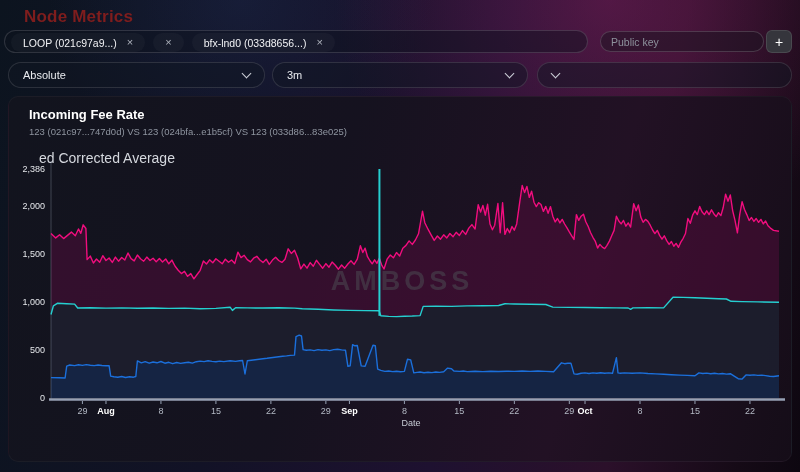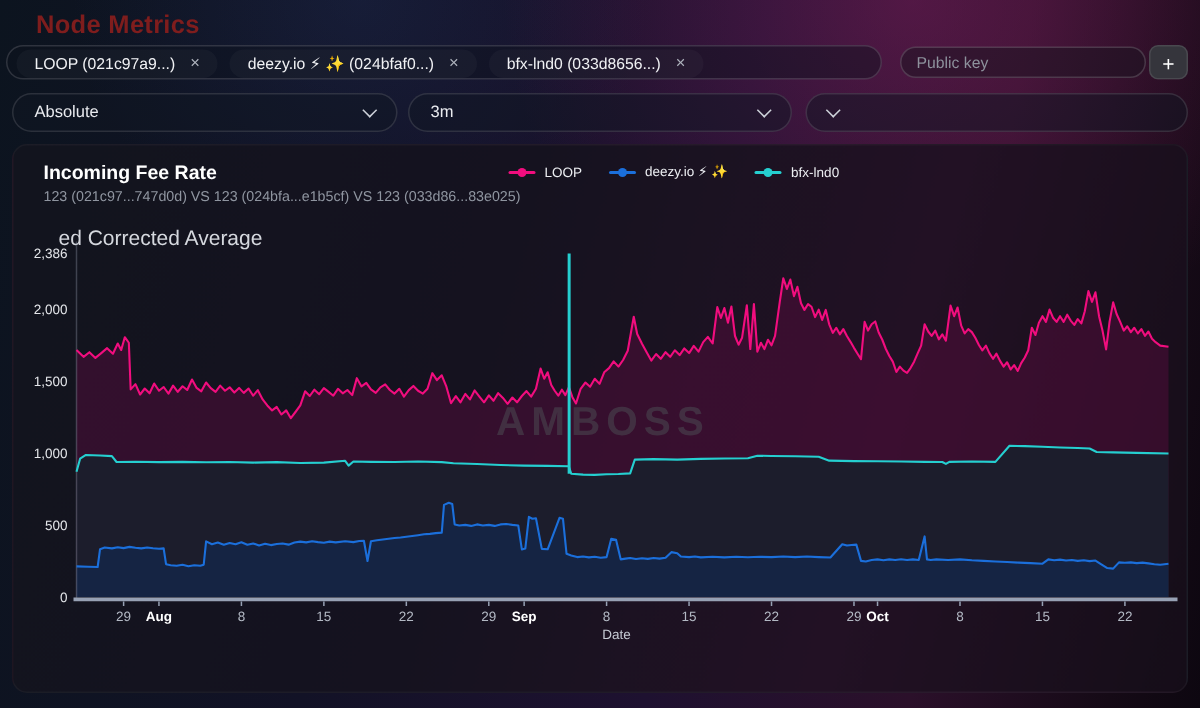--- a/index.html
+++ b/index.html
@@ -57,21 +57,20 @@
 <body>
 
 <h1 class="page-title">Node Metrics</h1>
 
 <div class="chips-bar">
   <div class="chip">
     <span class="chip-label">LOOP (021c97a9...)</span>
     <span class="chip-x">×</span>
   </div>
   <div class="chip">
-    <span class="chip-label">deezy.io ⚡ ✨ (024bfaf0...)</span>
     <span class="chip-x">×</span>
   </div>
   <div class="chip">
     <span class="chip-label">bfx-lnd0 (033d8656...)</span>
     <span class="chip-x">×</span>
   </div>
 </div>
 
 <input class="pk-input" placeholder="Public key" style="">
 <button class="add-btn">+</button>
@@ -83,34 +82,20 @@
 <div class="select" id="sel-range">
   <span class="val">3m</span>
   <span class="chev"></span>
 </div>
 <div class="select" id="sel-agg">
   <span class="chev"></span>
 </div>
 
 <section class="panel">
   <div class="panel-title">Incoming Fee Rate</div>
-  <div class="legend">
-    <div class="legend-item">
-      <span class="legend-marker" style="--c: #f10d7e;"></span>
-      <span class="legend-label">LOOP</span>
-    </div>
-    <div class="legend-item">
-      <span class="legend-marker" style="--c: #1b6fdb;"></span>
-      <span class="legend-label">deezy.io ⚡ ✨</span>
-    </div>
-    <div class="legend-item">
-      <span class="legend-marker" style="--c: #25cfd0;"></span>
-      <span class="legend-label">bfx-lnd0</span>
-    </div>
-  </div>
   <div class="panel-sub">123 (021c97...747d0d) VS 123 (024bfa...e1b5cf) VS 123 (033d86...83e025)</div>
   <div class="y-label">ed Corrected Average</div>
   <svg id="chart-svg" width="784" height="366" viewBox="0 0 784 366" style="position:absolute;left:0;top:0;">
       <polygon points="42.0,136.4 46.7,140.9 50.6,137.8 54.6,141.6 58.5,138.4 62.4,135.1 66.3,138.8 69.5,132.0 71.8,136.3 74.2,127.8 76.9,131.5 78.1,162.6 81.3,159.1 84.4,166.0 87.5,162.0 90.7,165.2 93.8,158.7 97.0,163.5 100.1,161.0 103.3,165.4 106.4,160.1 109.5,164.2 112.7,160.5 115.8,163.0 119.0,156.0 122.1,161.6 125.2,163.9 128.4,158.0 131.5,161.8 134.7,164.2 137.8,160.1 141.0,163.5 144.1,161.2 147.2,164.7 150.4,161.6 153.5,164.9 156.7,162.0 159.8,166.8 162.9,163.1 166.1,169.3 169.2,173.3 172.4,176.6 175.5,174.3 178.6,179.3 181.8,176.6 184.9,181.8 188.1,177.5 191.2,173.3 194.4,163.9 197.5,167.0 200.6,162.8 203.8,165.8 206.9,161.8 210.1,164.3 213.2,166.8 216.3,162.2 219.5,165.2 222.6,163.0 225.8,166.4 228.9,155.1 232.0,160.6 235.2,158.3 238.3,162.6 241.5,164.9 244.6,161.2 247.8,159.3 250.9,163.0 254.0,165.4 257.2,162.2 260.3,167.4 263.5,163.1 266.6,160.3 269.7,163.5 272.9,165.4 276.0,162.2 279.2,151.8 282.3,156.4 285.5,153.2 288.6,160.8 291.7,171.8 294.9,167.1 298.0,171.2 301.2,165.6 304.3,169.3 307.4,163.3 310.6,167.4 313.7,171.2 316.9,166.6 320.0,170.2 323.1,165.1 326.3,168.3 329.4,172.2 332.6,168.0 335.7,171.2 338.9,167.0 342.0,163.7 345.1,167.4 348.3,162.2 351.4,148.7 353.8,155.5 356.1,151.2 358.5,159.7 360.8,163.5 363.2,166.8 365.6,162.8 367.9,166.4 370.3,161.2 372.6,167.8 375.0,172.0 378.1,162.2 381.3,158.0 384.4,160.8 387.5,155.5 390.7,158.9 393.8,151.2 397.0,148.4 400.1,143.9 403.3,147.4 406.4,143.0 409.5,136.8 413.5,114.2 415.8,125.7 419.0,132.2 422.1,137.8 425.2,143.4 428.4,139.0 431.5,142.2 434.7,137.8 437.8,140.9 440.9,136.5 444.1,139.7 447.2,135.3 450.4,138.4 453.5,133.6 456.7,137.4 459.8,131.1 462.9,127.6 466.1,132.0 469.2,107.7 471.6,115.0 473.9,108.4 476.3,118.2 478.6,107.3 481.0,127.0 483.4,132.8 485.7,128.2 488.9,106.5 491.2,135.7 493.6,105.7 495.9,137.4 498.3,131.5 500.6,135.7 503.0,129.5 505.3,133.2 507.7,126.9 510.8,104.6 513.2,88.5 515.6,95.6 517.9,89.4 520.3,100.4 522.6,94.2 525.0,105.2 527.3,109.6 529.7,105.7 532.0,107.5 534.4,114.4 536.8,109.4 539.1,116.3 541.5,109.6 543.8,119.2 546.2,124.9 548.5,121.5 550.9,125.9 553.2,122.4 555.6,127.0 558.0,130.9 560.3,134.9 562.7,138.8 565.0,142.4 567.4,117.6 569.7,123.4 572.1,119.2 574.5,117.3 576.8,124.7 579.2,129.5 581.5,135.5 583.9,140.3 586.2,144.1 588.6,151.0 590.9,147.4 593.3,150.1 595.7,151.6 598.0,148.4 600.4,144.1 602.7,138.8 605.1,133.4 607.4,119.2 609.8,124.0 612.1,126.9 614.5,123.4 616.9,129.2 619.2,125.9 621.6,130.1 624.7,106.7 627.1,113.8 629.4,108.0 631.8,120.1 634.1,125.3 636.5,122.4 638.9,124.4 641.2,128.2 643.6,133.0 645.9,136.6 648.3,133.4 650.6,138.4 653.0,142.2 655.3,138.8 657.7,143.6 660.1,147.4 662.4,144.5 664.8,149.3 667.1,146.4 669.5,150.3 671.8,145.1 674.2,141.3 676.5,136.5 678.9,121.5 681.3,126.3 683.6,118.2 686.0,113.8 688.3,117.6 690.7,109.4 693.0,114.8 695.4,117.6 697.7,113.8 700.1,117.6 702.5,112.8 704.8,116.7 707.2,119.6 709.5,115.7 711.9,118.6 714.2,110.5 716.6,97.1 719.0,104.2 721.3,97.9 723.7,113.8 726.0,123.4 728.4,135.9 730.7,117.6 733.1,104.6 735.4,112.3 737.8,117.6 740.2,123.4 742.5,120.5 744.9,124.4 747.2,121.5 749.6,125.3 751.9,122.4 754.3,126.9 756.6,124.0 759.0,128.8 761.4,131.1 764.5,133.4 770.0,134.2 770.0,301 42.0,301" fill="rgba(84,12,60,0.50)"></polygon>
       <polygon points="42.0,217.5 44.4,208.8 48.3,206.3 57.7,206.7 65.6,207.1 68.7,211.0 81.3,210.8 97.0,211.1 112.7,210.9 128.4,211.2 144.1,211.0 159.8,211.4 175.5,211.1 191.2,211.7 206.9,211.4 221.1,210.2 223.4,213.4 226.6,210.7 238.3,210.9 254.0,211.0 269.7,210.7 285.5,211.1 293.3,211.8 309.0,212.3 324.7,213.0 340.4,213.4 356.1,213.6 370.1,213.8 371.8,218.8 379.7,219.4 387.5,219.6 395.4,219.2 403.3,219.0 411.1,218.6 414.2,209.4 426.8,209.1 442.5,209.4 458.2,208.9 473.9,208.7 489.6,208.5 495.9,206.8 505.3,207.0 521.1,207.2 536.8,207.5 543.8,210.1 560.3,210.4 576.0,210.5 591.7,210.7 607.4,210.9 619.2,211.0 621.6,212.3 623.9,210.9 638.9,210.7 654.6,210.9 664.0,200.2 674.2,200.4 686.0,200.8 697.7,201.3 709.5,201.7 717.4,202.0 722.1,204.3 733.1,204.6 748.8,204.9 770.0,205.3 770.0,301 42.0,301" fill="rgba(26,30,44,0.92)"></polygon>
       <polygon points="42.0,280.6 49.9,280.8 56.1,281.0 57.7,269.1 60.8,268.0 65.6,268.6 69.5,267.8 73.4,268.4 77.3,267.6 81.3,268.2 85.2,268.6 89.1,268.0 93.0,268.5 97.0,268.8 100.1,268.6 101.7,279.1 104.8,279.8 108.8,280.2 112.7,279.5 116.6,280.5 120.5,279.8 124.5,280.2 126.8,279.5 128.4,263.9 132.3,265.8 136.2,264.7 140.2,266.2 144.1,265.0 148.0,265.8 151.9,264.5 155.9,266.2 159.8,265.3 163.7,266.7 167.7,265.5 171.6,266.4 175.5,265.7 179.4,265.3 183.4,266.1 187.3,264.7 191.2,264.1 195.1,264.6 199.1,263.8 203.0,264.4 206.9,264.8 210.8,264.1 214.8,264.6 221.1,263.8 226.6,264.4 230.5,263.7 233.6,263.5 236.0,277.0 238.3,263.8 242.3,263.2 246.2,262.7 250.1,262.2 254.0,261.7 258.0,261.3 261.9,260.8 265.8,260.3 269.7,259.8 273.7,259.2 277.6,258.9 281.5,258.4 285.5,258.1 287.0,239.6 290.2,238.2 292.5,239.0 294.1,252.6 297.2,253.3 301.2,252.9 305.1,253.6 309.0,252.6 312.9,253.3 316.9,252.9 320.8,253.6 324.7,252.6 328.6,252.3 332.6,252.9 336.5,253.3 338.9,269.3 341.2,268.7 343.6,247.6 345.9,248.8 348.3,248.5 352.2,268.9 356.1,269.2 364.0,248.2 366.3,248.8 368.7,272.2 371.8,273.4 375.8,274.4 379.7,274.0 383.6,274.6 387.5,274.2 391.5,274.8 395.4,274.4 398.5,262.2 401.7,262.9 404.8,275.9 408.0,275.4 411.1,275.0 415.0,275.7 419.0,275.2 422.9,275.6 426.8,275.0 430.7,275.4 434.7,274.8 438.6,271.1 442.5,271.8 444.9,274.0 450.4,274.4 454.3,274.0 458.2,274.6 466.1,274.2 473.9,274.6 481.8,274.2 489.6,274.5 497.5,274.2 505.3,274.4 513.2,274.0 521.1,274.4 528.9,274.0 536.8,274.4 544.6,274.7 552.5,265.8 555.6,266.7 558.7,266.3 561.9,266.1 565.0,276.9 568.2,277.3 572.1,276.3 576.0,275.9 580.0,276.5 583.9,275.9 587.8,276.3 591.7,275.8 595.7,276.3 599.6,275.9 603.5,276.3 607.4,260.6 609.0,275.9 611.4,276.3 615.3,275.9 623.1,276.3 631.0,275.9 638.9,276.5 646.7,276.9 654.6,277.3 662.4,277.7 670.3,278.1 678.1,278.4 686.0,278.8 689.9,275.9 693.8,276.5 697.7,276.1 701.7,276.7 705.6,276.3 709.5,276.9 713.5,276.5 717.4,277.1 721.3,276.7 725.2,279.2 729.2,281.7 733.1,282.1 737.0,277.9 740.9,278.2 744.9,277.9 748.8,278.4 752.7,278.1 756.6,278.6 760.6,279.2 764.5,279.5 770.0,278.8 770.0,301 42.0,301" fill="rgba(21,38,70,0.90)"></polygon>
       <text x="393" y="193" text-anchor="middle" font-size="27" font-weight="bold" letter-spacing="4" fill="#49454f" opacity="0.6" font-family="&quot;DejaVu Sans Mono&quot;,&quot;Liberation Mono&quot;,monospace">AMBOSS</text>
       <line x1="42" y1="64" x2="42" y2="302" stroke="rgba(170,180,200,0.30)" stroke-width="1"></line>
       <line x1="40" y1="302.5" x2="776" y2="302.5" stroke="#97a1b4" stroke-width="2.5"></line>
       <text x="36" y="304" text-anchor="end" font-size="9" fill="#e4e6ea">0</text>

